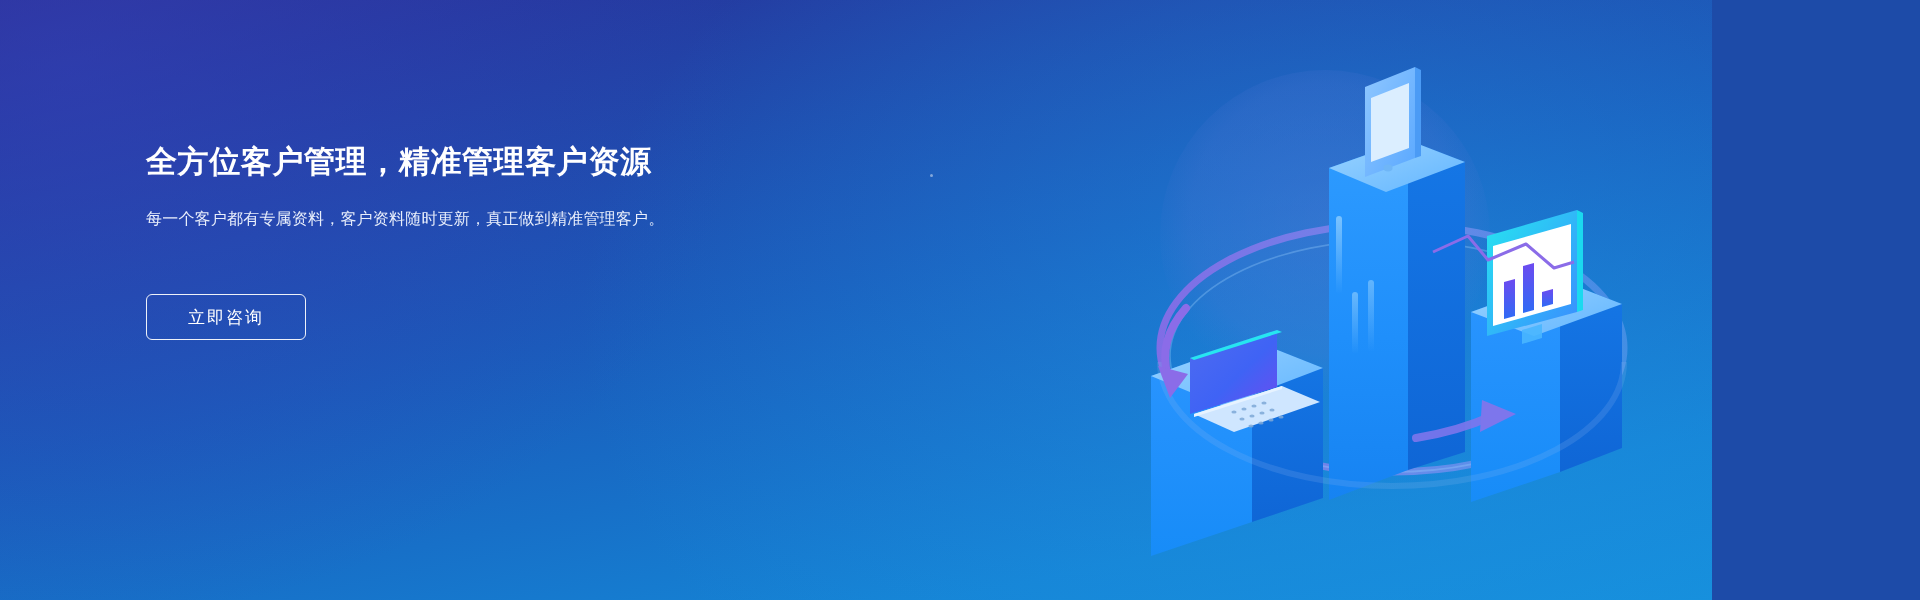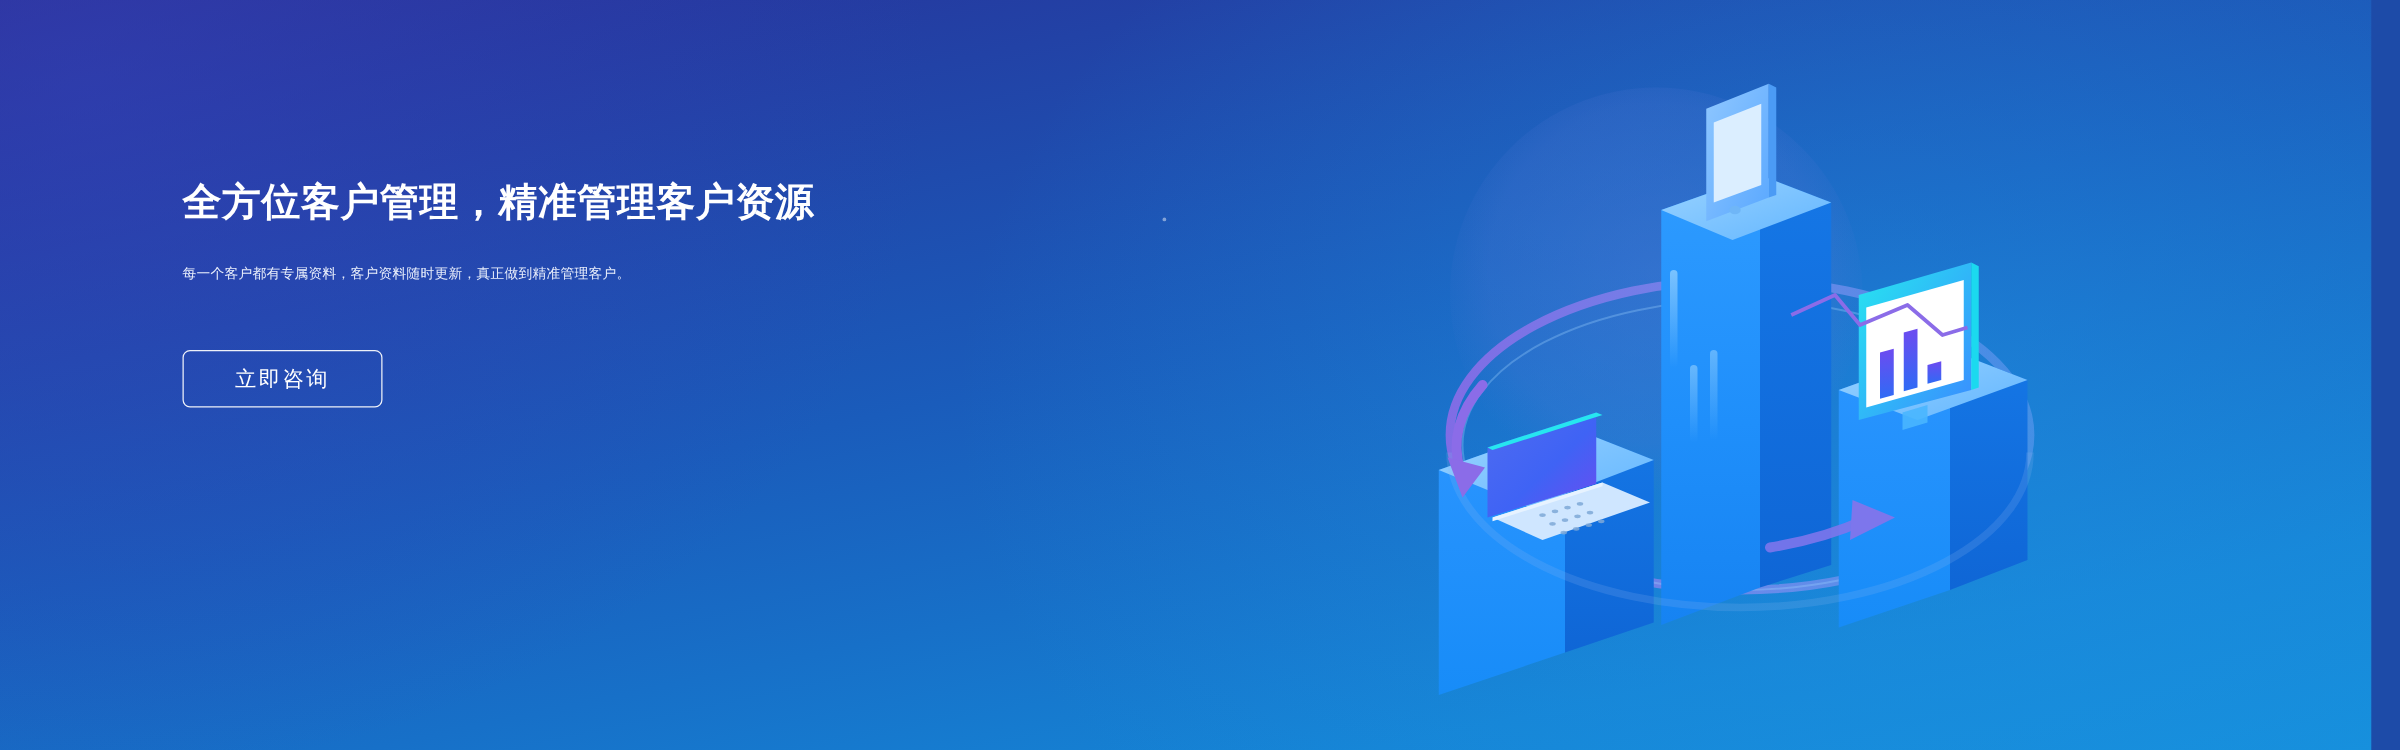--- a/index.html
+++ b/index.html
@@ -3,21 +3,21 @@
 <meta charset="utf-8">
 <title>Banner</title>
 <style>
   html,body{margin:0;padding:0;}
   body{
     width:1920px;height:600px;overflow:hidden;
     font-family:"Liberation Sans","DejaVu Sans",sans-serif;
     background:#1d4ba8;
   }
   .banner{
-    position:relative;width:1897px;height:600px;overflow:hidden;
+    position:relative;width:1712px;height:600px;overflow:hidden;
     background:linear-gradient(168deg,#2b2f94 0%,#25399f 12%,#1f4bad 30%,#1a5cbb 48%,#1770c8 66%,#1584d5 83%,#158fdb 100%);
   }
   
   .bg-glow-a{
     position:absolute;left:-260px;top:-200px;width:1100px;height:900px;
     background:radial-gradient(ellipse at 30% 30%,rgba(52,66,185,.55) 0%,rgba(40,60,170,0) 62%);
     pointer-events:none;
   }
   .bg-glow-b{
     position:absolute;right:-200px;bottom:-320px;width:1400px;height:1000px;
@@ -34,21 +34,21 @@
     background:rgba(255,255,255,.45);
   }
 
   
   .copy{position:absolute;left:146px;top:140px;width:680px;}
   .headline{
     margin:0;color:#ffffff;font-size:31px;line-height:44px;font-weight:700;
     letter-spacing:.6px;white-space:nowrap;
   }
   .subcopy{
-    margin:22px 0 4px 0;color:#e8eefb;font-size:11px;line-height:26px;
+    margin:22px 0 18px 0;color:#e8eefb;font-size:16px;line-height:26px;
     font-weight:400;max-width:588px;letter-spacing:.2px;
   }
   .cta{
     display:inline-flex;align-items:center;justify-content:center;
     margin-top:44px;width:160px;height:46px;
     border:1px solid rgba(255,255,255,.92);border-radius:6px;
     background:transparent;color:#ffffff;font-size:17px;letter-spacing:2px;
     font-family:"Liberation Sans","DejaVu Sans",sans-serif;
     cursor:pointer;padding:0;
   }

